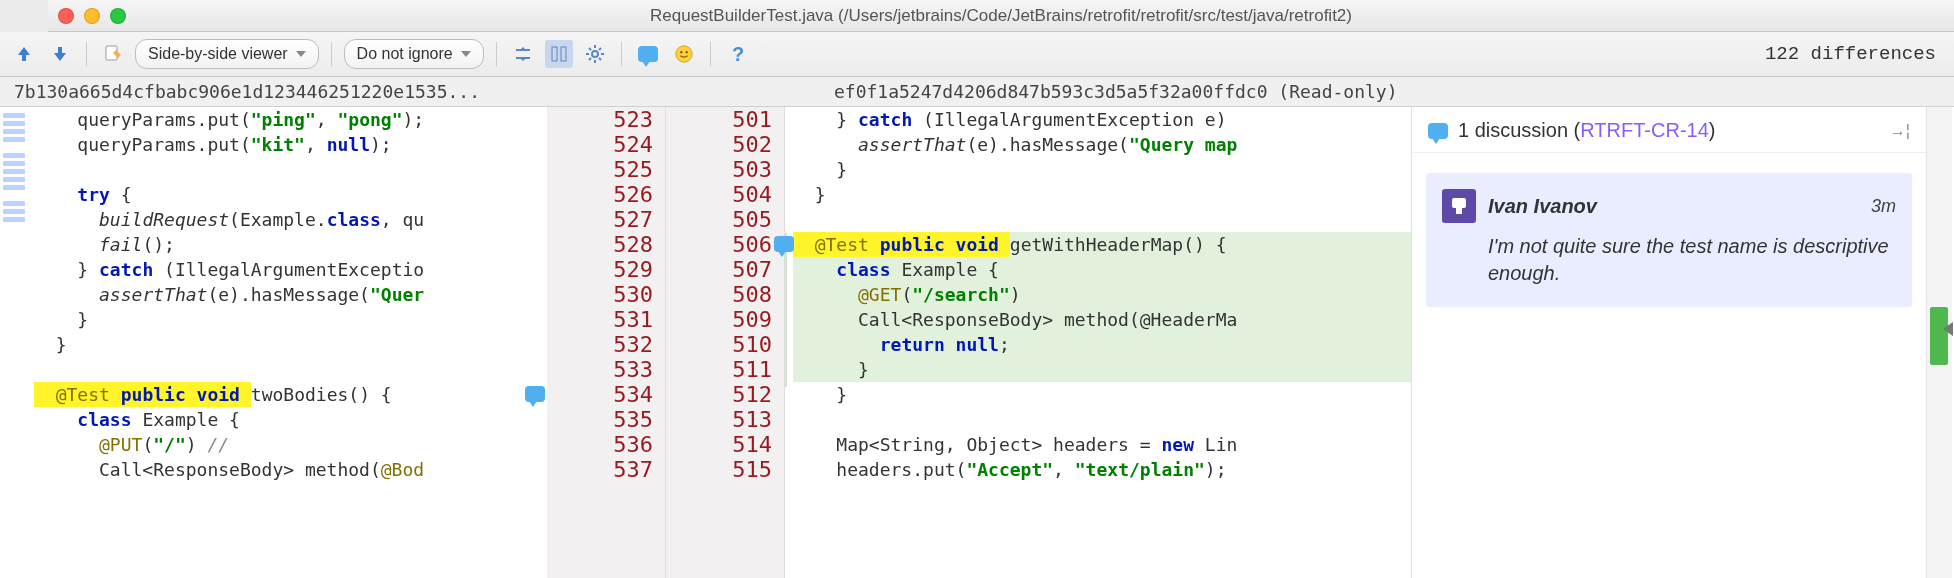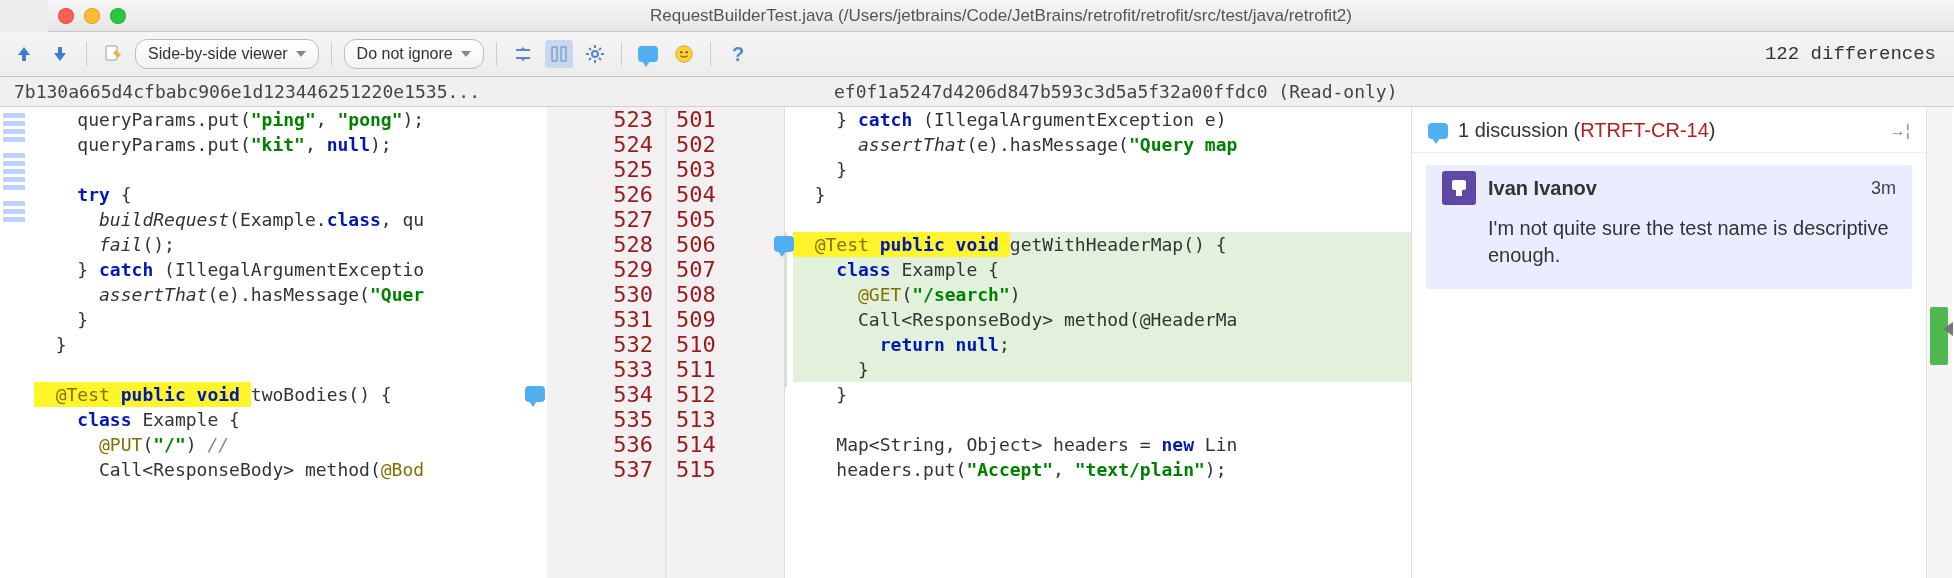--- a/index.html
+++ b/index.html
@@ -77,21 +77,21 @@
   }
   .pane.left { width: 519px; }
   .pane.right { width: 624px; }
 
   .gutter-col {
     width: 119px; background: #f2f0f0; display: flex; flex-direction: column;
     font-family: SFMono-Regular, Menlo, monospace; font-size: 22px; line-height: 25px;
     color: #971a1f; text-align: right; padding-right: 12px;
   }
   .gutter-col.withmark{ position:relative; border-right: 1px solid #ddd; }
-  .gutter-col.two { padding-left: 10px; text-align:left; }
+  .gutter-col.two { padding-left: 10px; text-align:left;align-items:flex-end; }
   .gutters {
     width: 240px; display: flex; position: relative;
   }
   
   .greenshape{
     position:absolute; left:0; right:0;
     background:#cfe6c8;
     z-index:0;
   }
   .gutter-col > div { position:relative; z-index:1; height:25px; }
@@ -113,25 +113,26 @@
 
   
   .sidebar {
     width: 515px; background: #fff; border-left: 1px solid #e0e0e0;
     display: flex; flex-direction: column;
   }
   .sb-header {
     padding: 12px 16px 10px 16px; display: flex; align-items: center; gap: 10px;
     border-bottom: 1px solid #eee; font-size: 20px; color: #333;
   }
-  .sb-header .link { color: #b91c1c; }
+  .sb-header .link { color: #8b5cf6; }
   .sb-header .goto{ margin-left:auto; color:#888; font-size:16px;}
   .sb-comment {
-    margin: 12px 14px; background: #e9edff; border-radius: 3px;
-    padding: 6px 16px 20px 16px;
+    margin: 20px 14px; background: #e9edff; border-radius: 3px;
+    padding: 16px 16px 20px 16px;
+    font-style: italic;
   }
   .sb-comment .row1 { display:flex; align-items:center; gap:12px; }
   .sb-comment .avatar {
     width:34px; height:34px; background:#5e4aa6; border-radius:3px;
     display:inline-flex; align-items:center; justify-content:center;
   }
   .sb-comment .name { font-weight:bold; font-size:20px; }
   .sb-comment .time { margin-left:auto; color:#404040; font-size:18px; }
   .sb-comment .body { margin-top:10px; margin-left:46px; font-size:20px; color:#333; line-height:1.35; }
 

